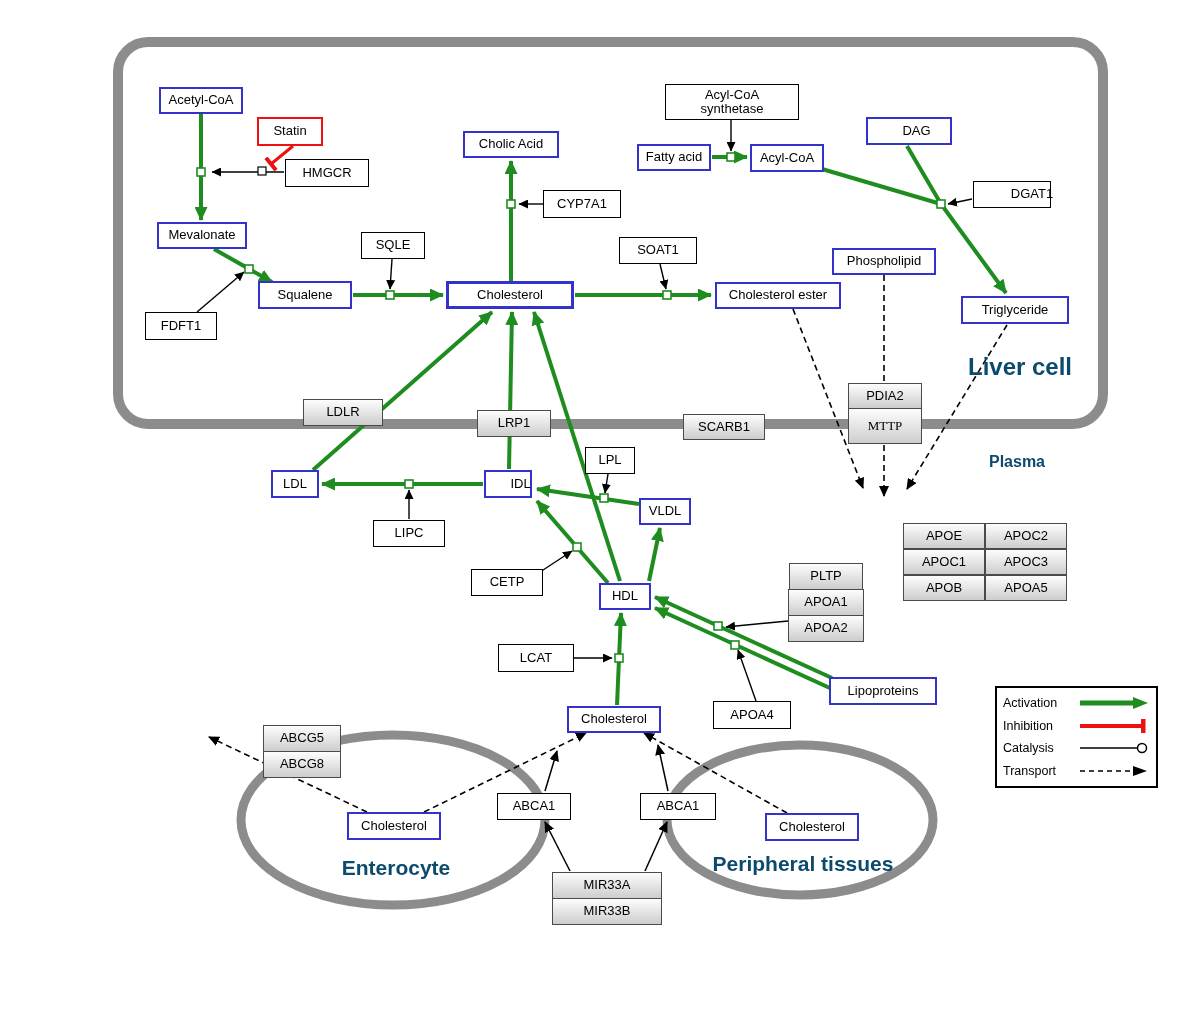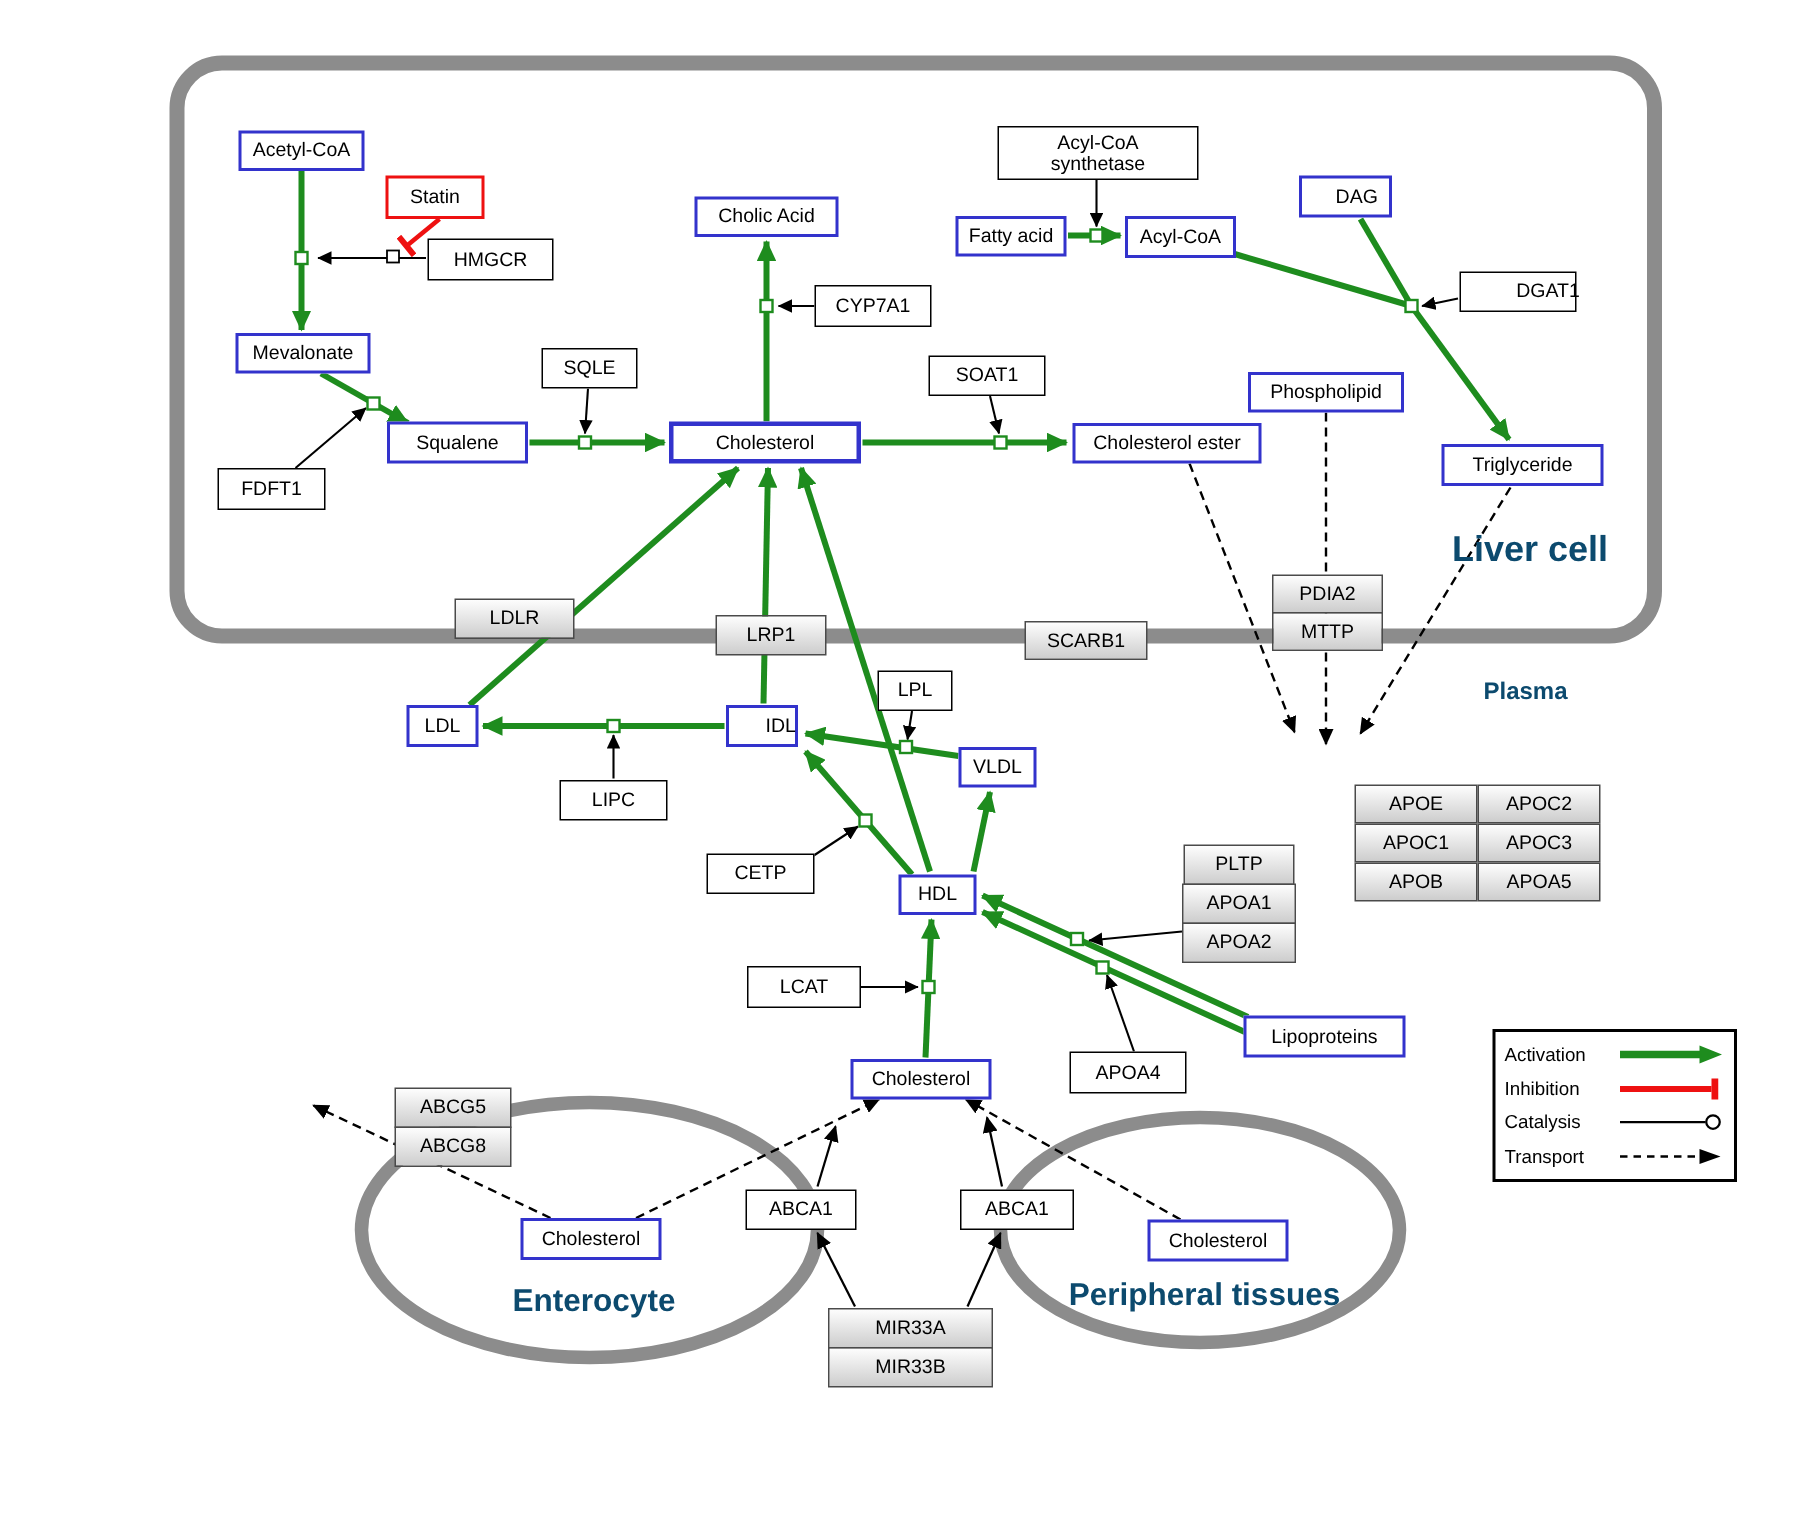--- a/index.html
+++ b/index.html
@@ -132,21 +132,21 @@
     </svg>
 
   <div id="node-layer">
       <div class="node metabolite" style="left: 159px; top: 86.5px; width: 84px; height: 27px;">Acetyl-CoA</div>
       <div class="node metabolite" style="left: 157px; top: 221.5px; width: 90px; height: 27px;">Mevalonate</div>
       <div class="node metabolite" style="left: 258px; top: 281px; width: 94px; height: 28px;">Squalene</div>
       <div class="node metabolite strong" style="left: 446px; top: 281px; width: 128px; height: 28px;">Cholesterol</div>
       <div class="node metabolite" style="left: 463px; top: 130.5px; width: 96px; height: 27px;">Cholic Acid</div>
       <div class="node metabolite" style="left: 637px; top: 143.5px; width: 74px; height: 27px;">Fatty acid</div>
       <div class="node metabolite" style="left: 750px; top: 144px; width: 74px; height: 28px;">Acyl-CoA</div>
-      <div class="node metabolite" style="left: 866px; top: 117px; width: 62px; height: 28px; padding-left: 15px;">DAG</div>
+      <div class="node metabolite" style="left: 866px; top: 117px; width: 86px; height: 28px; padding-left: 15px;">DAG</div>
       <div class="node metabolite" style="left: 832px; top: 247.5px; width: 104px; height: 27px;">Phospholipid</div>
       <div class="node metabolite" style="left: 715px; top: 281.5px; width: 126px; height: 27px;">Cholesterol ester</div>
       <div class="node metabolite" style="left: 961px; top: 296px; width: 108px; height: 28px;">Triglyceride</div>
       <div class="node metabolite" style="left: 271px; top: 470px; width: 48px; height: 28px;">LDL</div>
       <div class="node metabolite" style="left: 484px; top: 470px; width: 48px; height: 28px; padding-left: 25px;">IDL</div>
       <div class="node metabolite" style="left: 639px; top: 497.5px; width: 52px; height: 27px;">VLDL</div>
       <div class="node metabolite" style="left: 599px; top: 582.5px; width: 52px; height: 27px;">HDL</div>
       <div class="node metabolite" style="left: 829px; top: 677px; width: 108px; height: 28px;">Lipoproteins</div>
       <div class="node metabolite" style="left: 567px; top: 705.5px; width: 94px; height: 27px;">Cholesterol</div>
       <div class="node metabolite" style="left: 347px; top: 812px; width: 94px; height: 28px;">Cholesterol</div>
@@ -164,21 +164,21 @@
       <div class="node gene" style="left: 585px; top: 446.5px; width: 50px; height: 27px;">LPL</div>
       <div class="node gene" style="left: 471px; top: 568.5px; width: 72px; height: 27px;">CETP</div>
       <div class="node gene" style="left: 498px; top: 644px; width: 76px; height: 28px;">LCAT</div>
       <div class="node gene" style="left: 713px; top: 701px; width: 78px; height: 28px;">APOA4</div>
       <div class="node gene" style="left: 497px; top: 792.5px; width: 74px; height: 27px;">ABCA1</div>
       <div class="node gene" style="left: 640px; top: 792.5px; width: 76px; height: 27px;">ABCA1</div>
       <div class="node gene-shaded" style="left: 303px; top: 399px; width: 80px; height: 27px;">LDLR</div>
       <div class="node gene-shaded" style="left: 477px; top: 409.5px; width: 74px; height: 27px;">LRP1</div>
       <div class="node gene-shaded" style="left: 683px; top: 414px; width: 82px; height: 26px;">SCARB1</div>
       <div class="node gene-shaded" style="left: 848px; top: 383px; width: 74px; height: 26px;">PDIA2</div>
-      <div class="node gene-shaded" style="left: 848px; top: 408px; width: 74px; height: 26px;">MTTP</div>
+      <div class="node gene-shaded" style="left: 848px; top: 408px; width: 74px; height: 36px; font-family: Liberation Serif, serif;">MTTP</div>
       <div class="node gene-shaded" style="left: 263px; top: 724.5px; width: 78px; height: 27px;">ABCG5</div>
       <div class="node gene-shaded" style="left: 263px; top: 750.5px; width: 78px; height: 27px;">ABCG8</div>
       <div class="node gene-shaded" style="left: 552px; top: 871.5px; width: 110px; height: 27px;">MIR33A</div>
       <div class="node gene-shaded" style="left: 552px; top: 897.5px; width: 110px; height: 27px;">MIR33B</div>
       <div class="node gene-shaded" style="left: 789px; top: 562.5px; width: 74px; height: 27px;">PLTP</div>
       <div class="node gene-shaded" style="left: 788px; top: 588.5px; width: 76px; height: 27px;">APOA1</div>
       <div class="node gene-shaded" style="left: 788px; top: 614.5px; width: 76px; height: 27px;">APOA2</div>
       <div class="node gene-shaded" style="left: 903px; top: 523px; width: 82px; height: 26px;">APOE</div>
       <div class="node gene-shaded" style="left: 985px; top: 523px; width: 82px; height: 26px;">APOC2</div>
       <div class="node gene-shaded" style="left: 903px; top: 549px; width: 82px; height: 26px;">APOC1</div>

